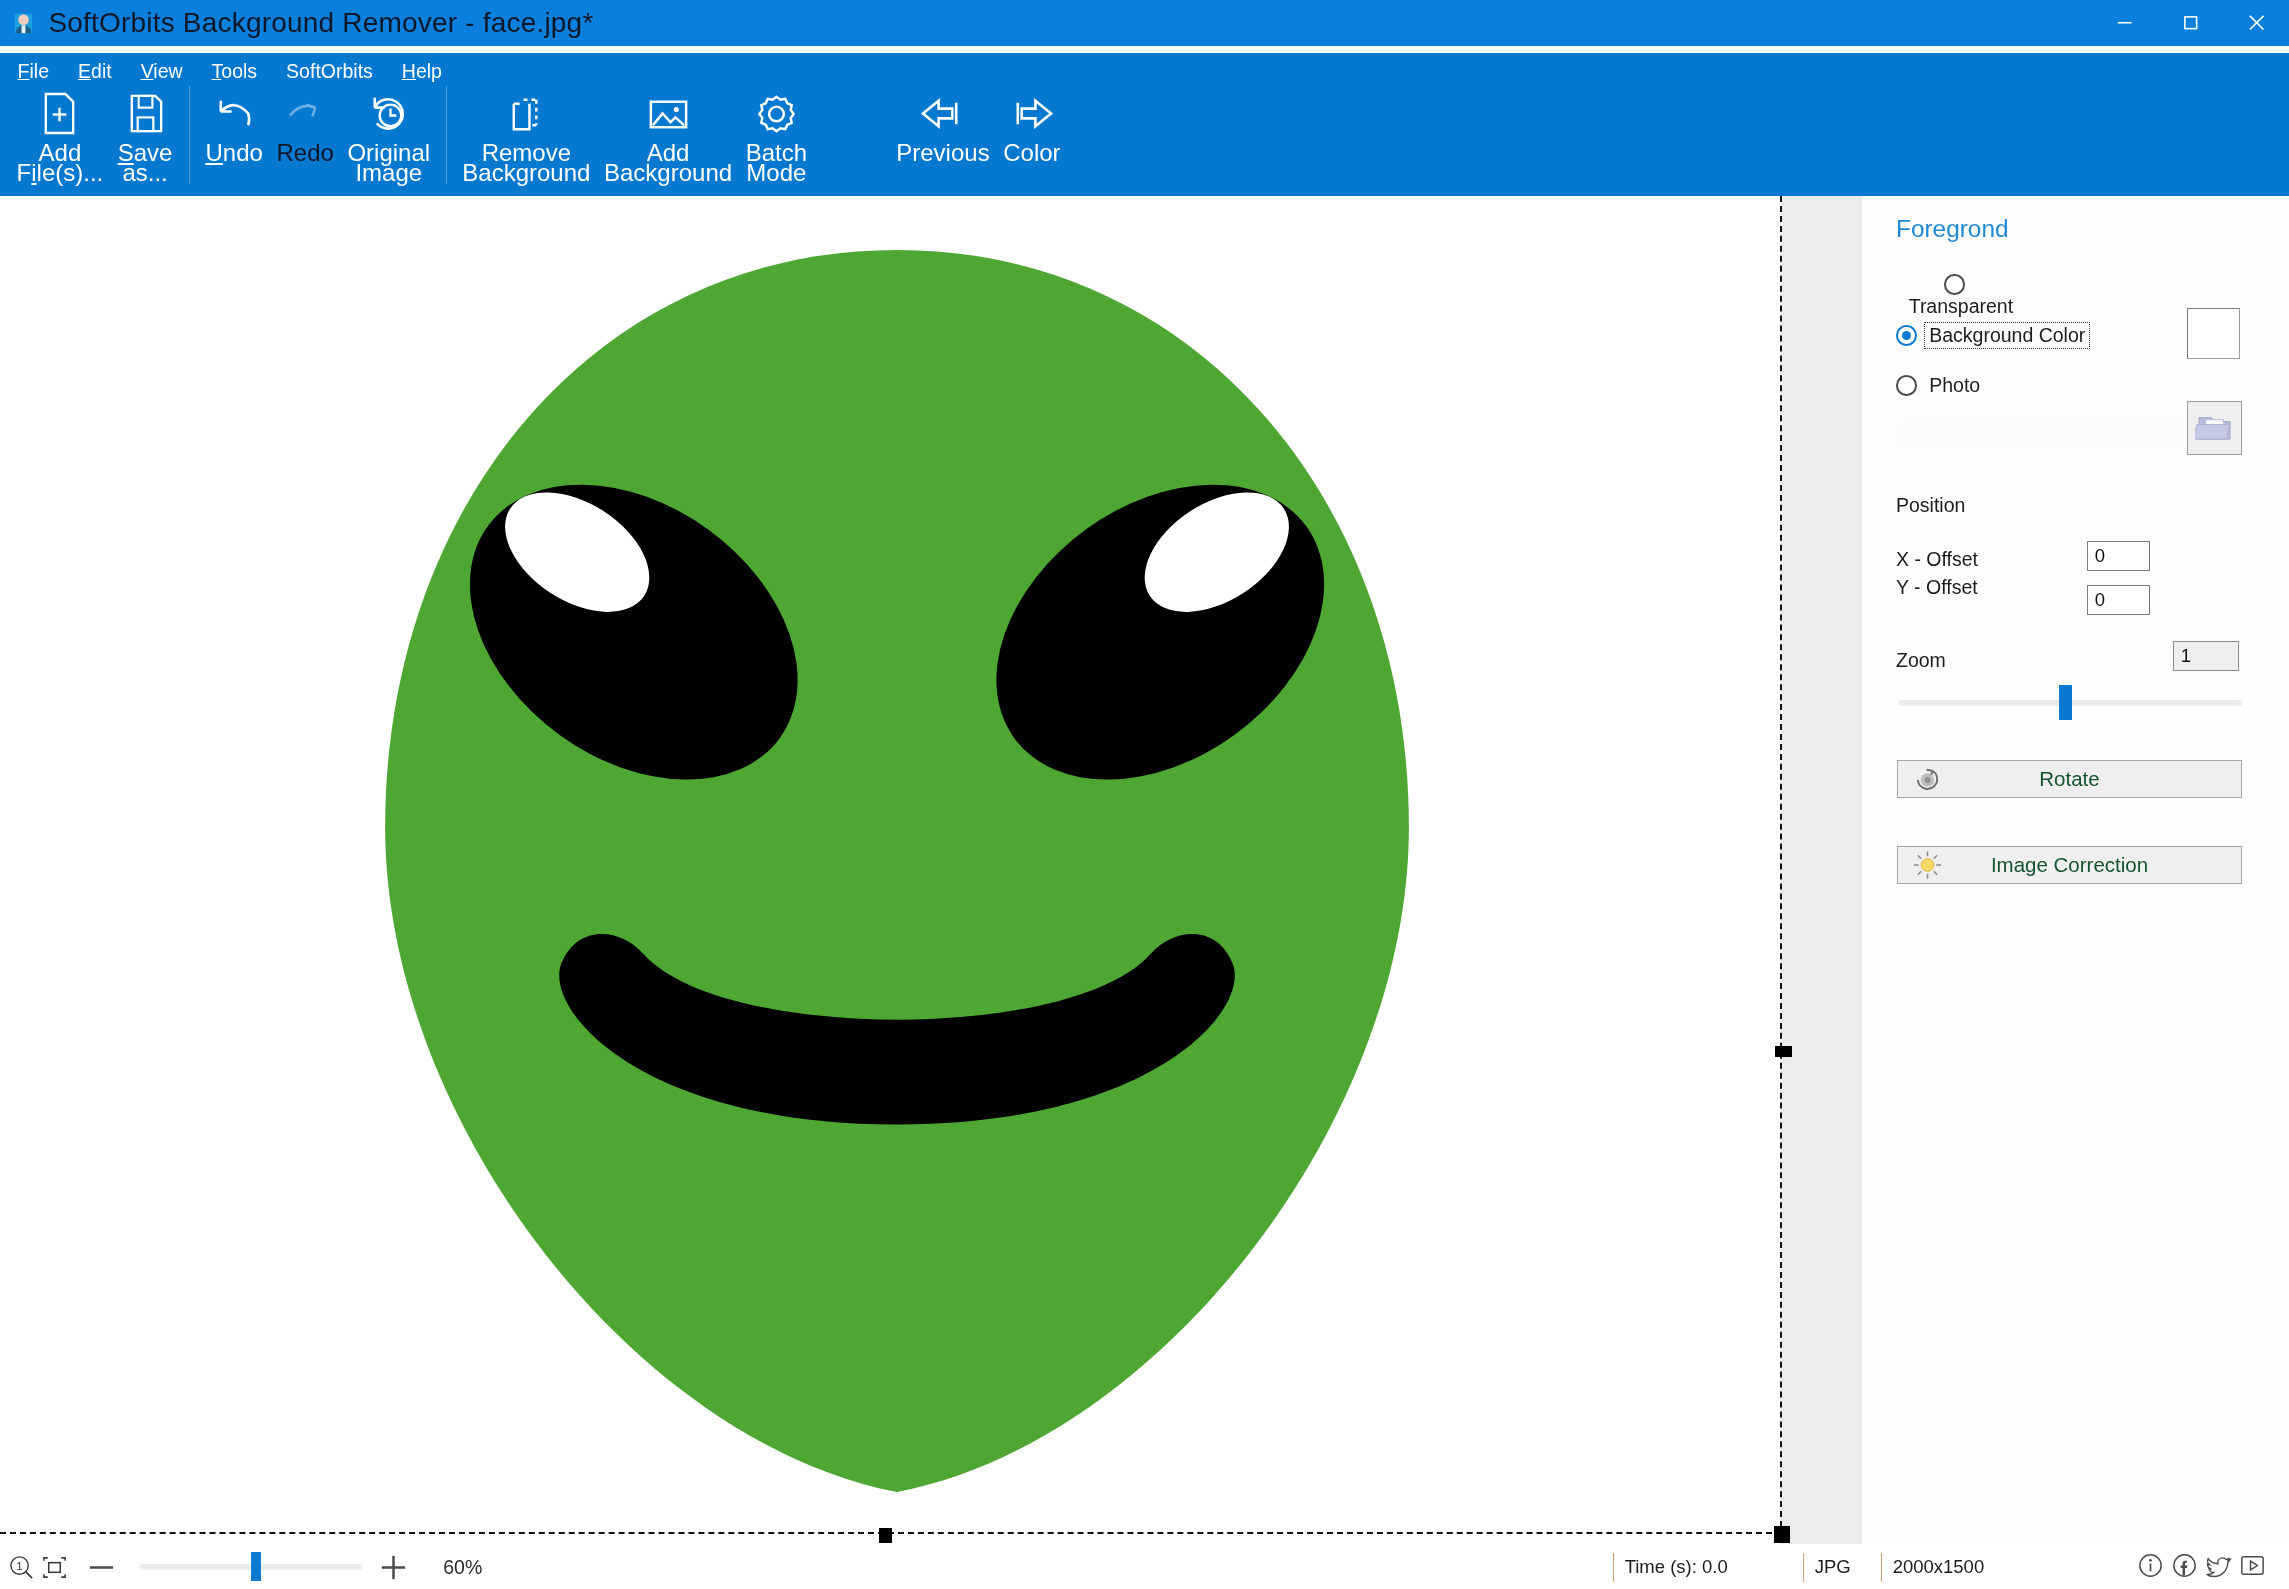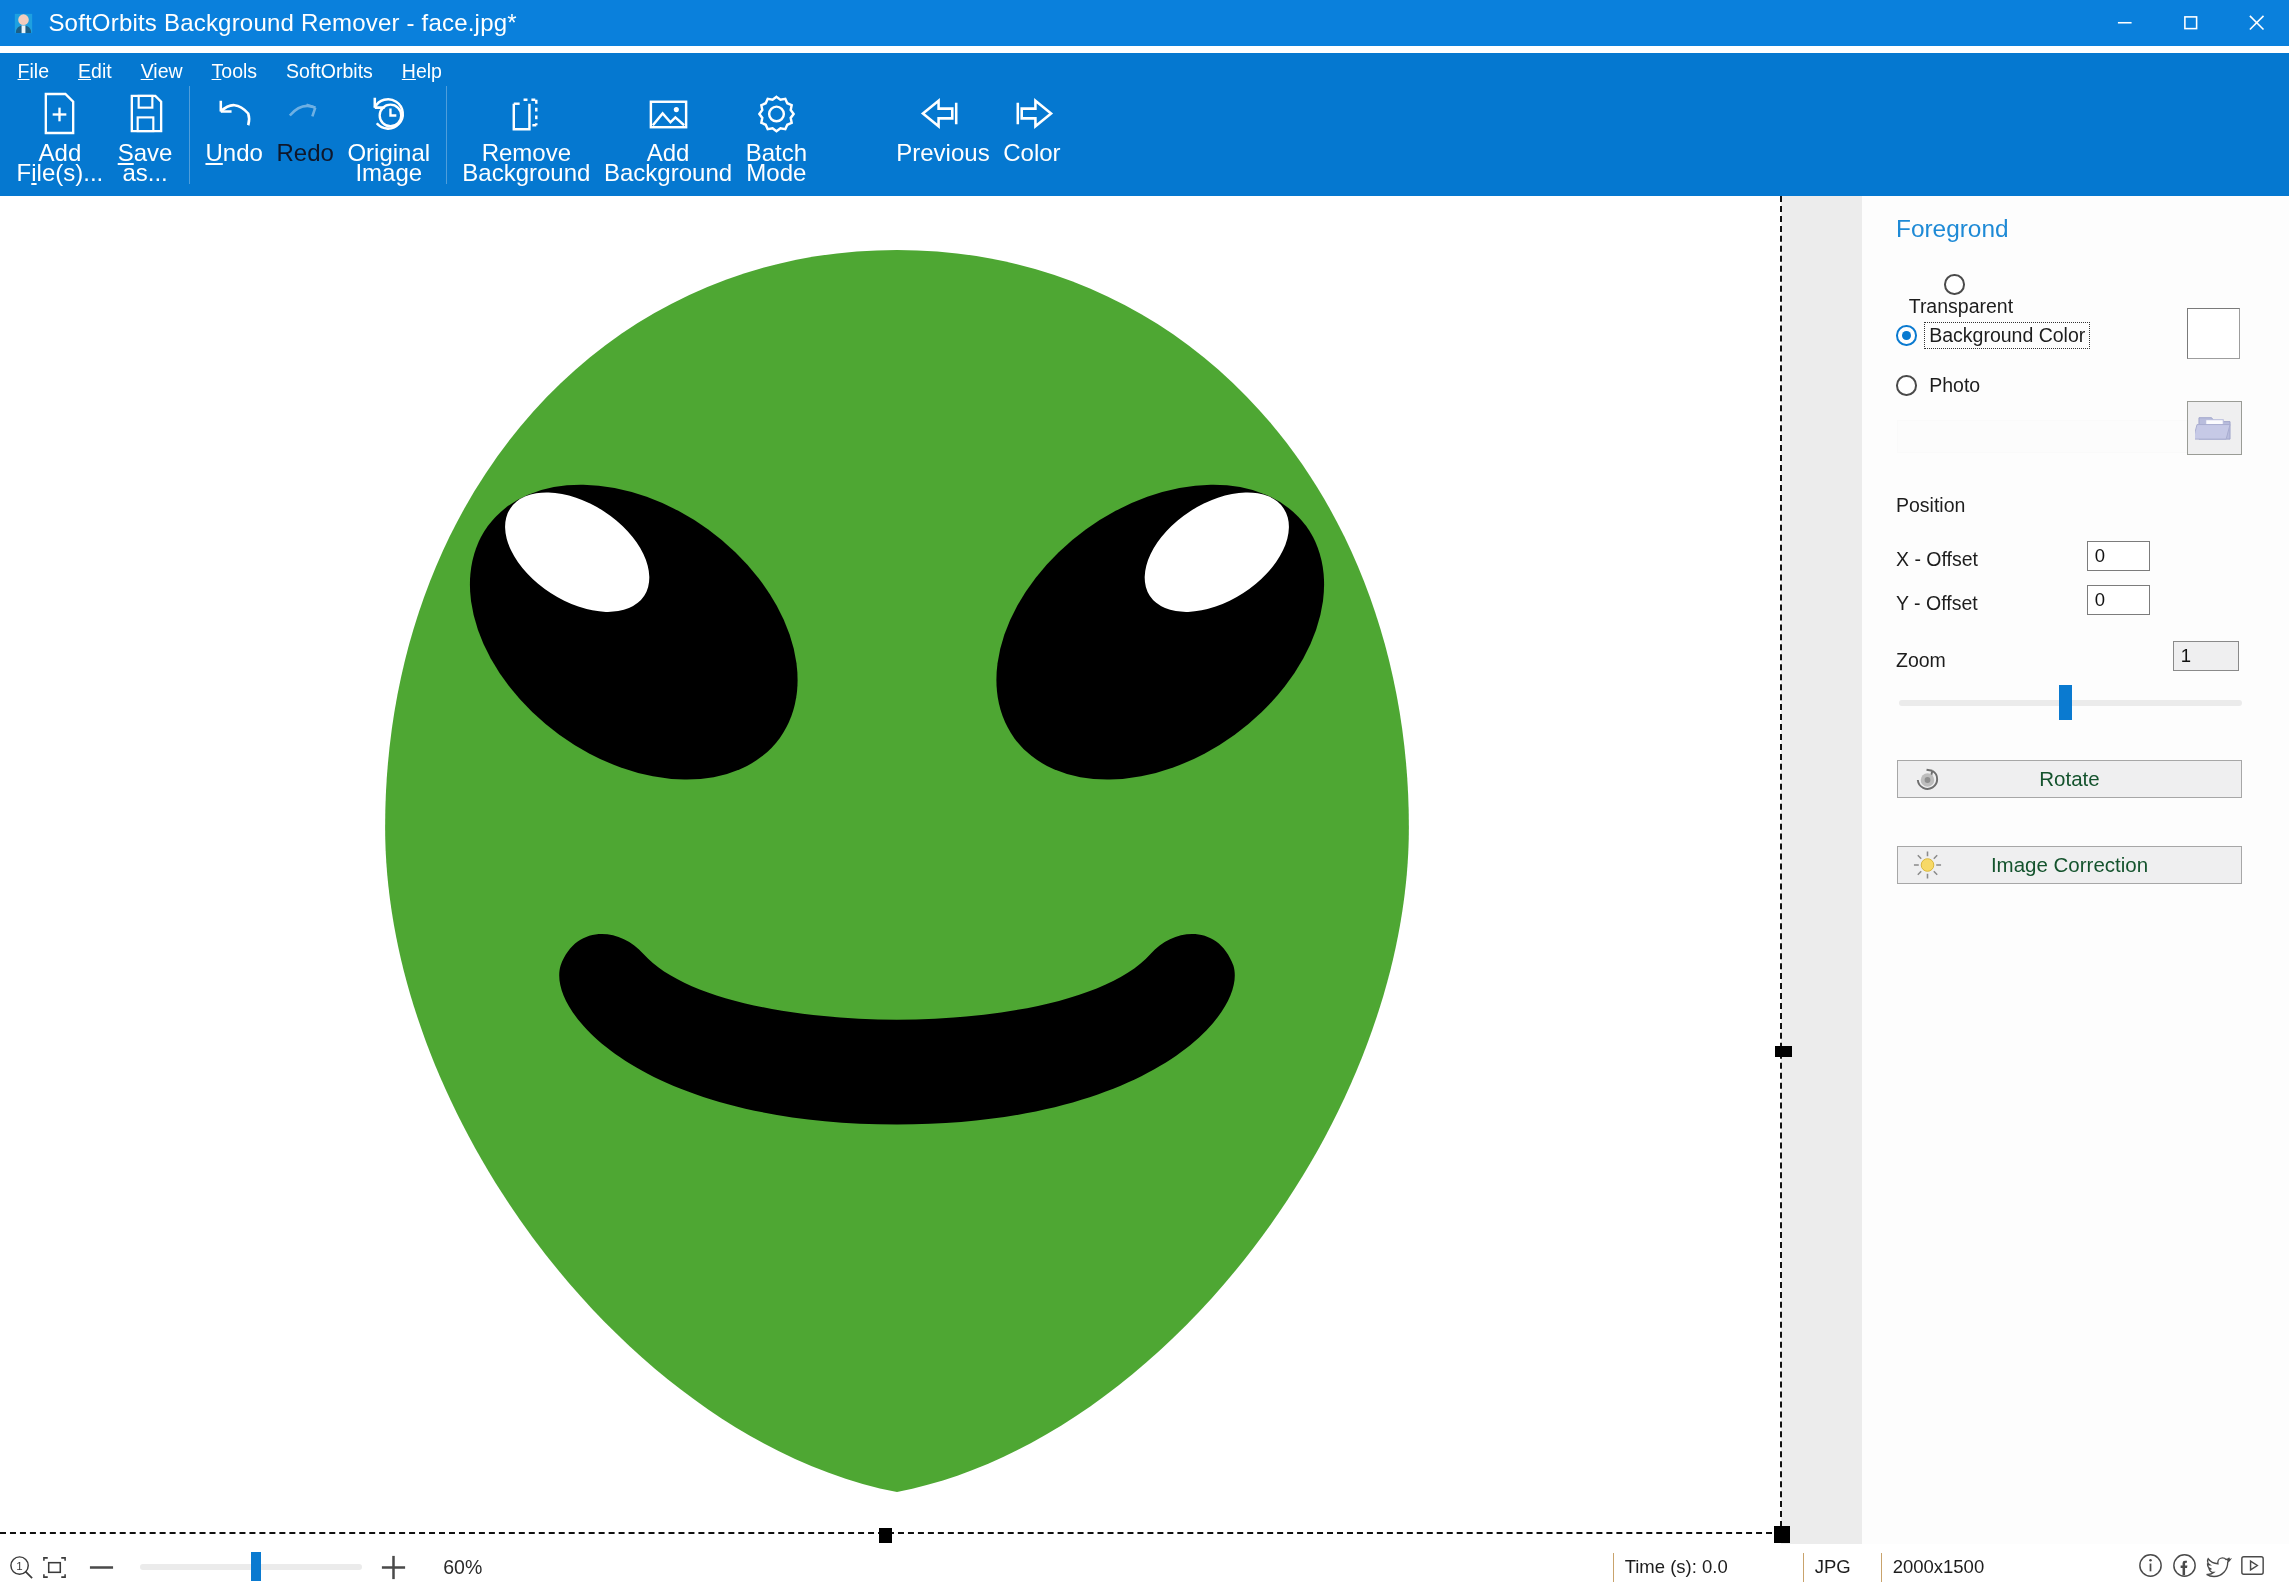--- a/index.html
+++ b/index.html
@@ -12,21 +12,21 @@
     position:relative;
   }
 
   
   #titlebar{
     position:absolute; left:0; top:0; width:2290px; height:46px;
     background:#0a80dc; display:flex; align-items:center;
   }
   #app-icon{ width:25px; height:25px; margin-left:10.7px; position:relative; flex:none;}
   #title-text{
-    color:#ffffff; font-size:24px; margin-left:12.7px; letter-spacing:0.2px;
+    color:#0f172a; font-size:28px; margin-left:12.7px; letter-spacing:0.2px;
     white-space:nowrap;
   }
   .wbtn{
     width:66px; height:46px; display:flex; align-items:center; justify-content:center;
     color:#ffffff;
   }
   #winbtns{ position:absolute; right:0; top:0; display:flex; }
 
   
   #menubar{
@@ -395,21 +395,21 @@
       <path d="M2 15 h34 l-4 15 h-34 z" fill="#c6c9e6" stroke="#a8accf" stroke-width="1"></path>
     </svg>
   </span>
 </div>
 
 <div id="pos-title" style="position:absolute;left:1896px;top:494px;font-size:19.5px;color:#1d1d1d;">Position</div>
 
 <div class="field-lbl" style="left:1896px;top:548px;">X - Offset</div>
 <div class="num-field" style="left:2087px;top:541px;">0</div>
 
-<div class="field-lbl" style="left:1896px;top:592px;text-align:right;">Y - Offset</div>
+<div class="field-lbl" style="left:1896px;top:576px;text-align:right;">Y - Offset</div>
 <div class="num-field" style="left:2087px;top:585px;">0</div>
 
 <div class="field-lbl" style="left:1896px;top:649px;">Zoom</div>
 <div class="num-field grey" style="left:2173px;top:641px;width:66px;">1</div>
 
 <div id="zoom-slider"></div>
 <div id="zoom-thumb"></div>
 
 <div class="panel-btn" style="top:760px;">
   <span class="bico">

